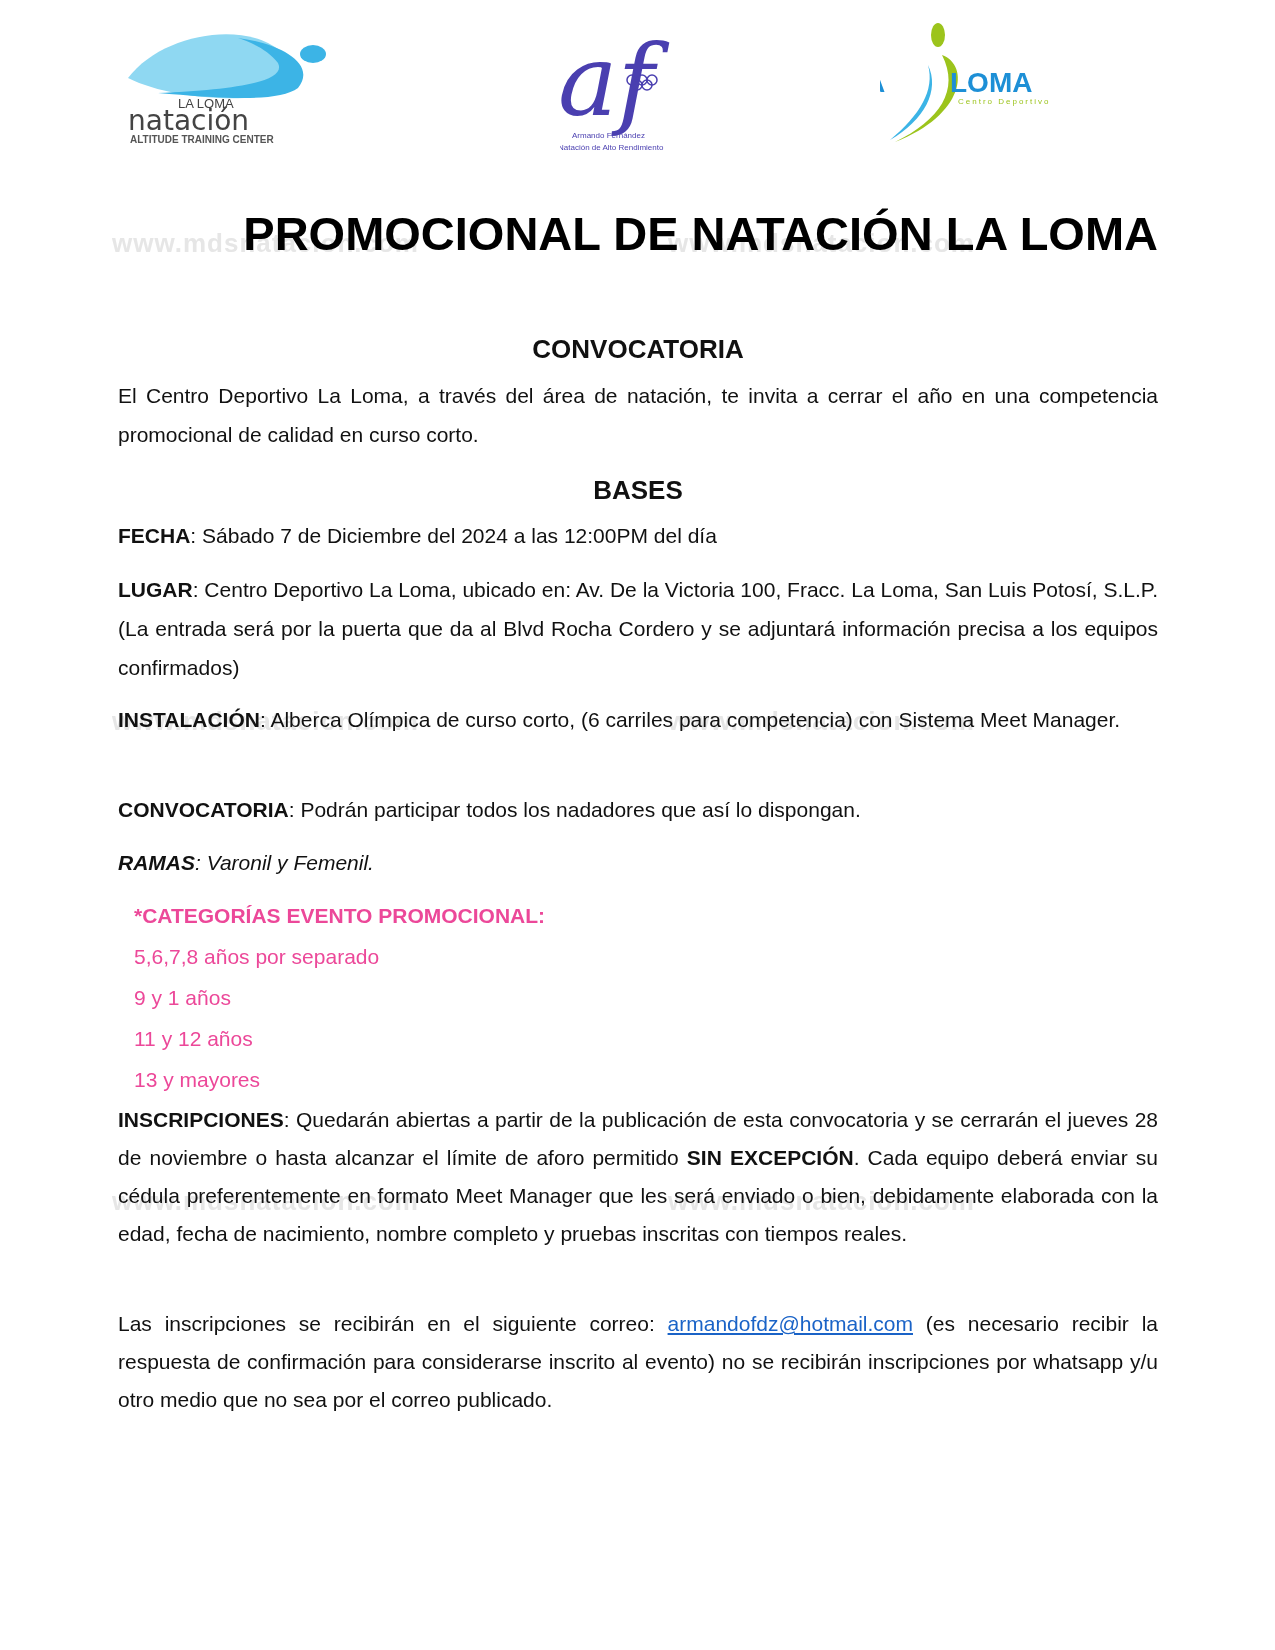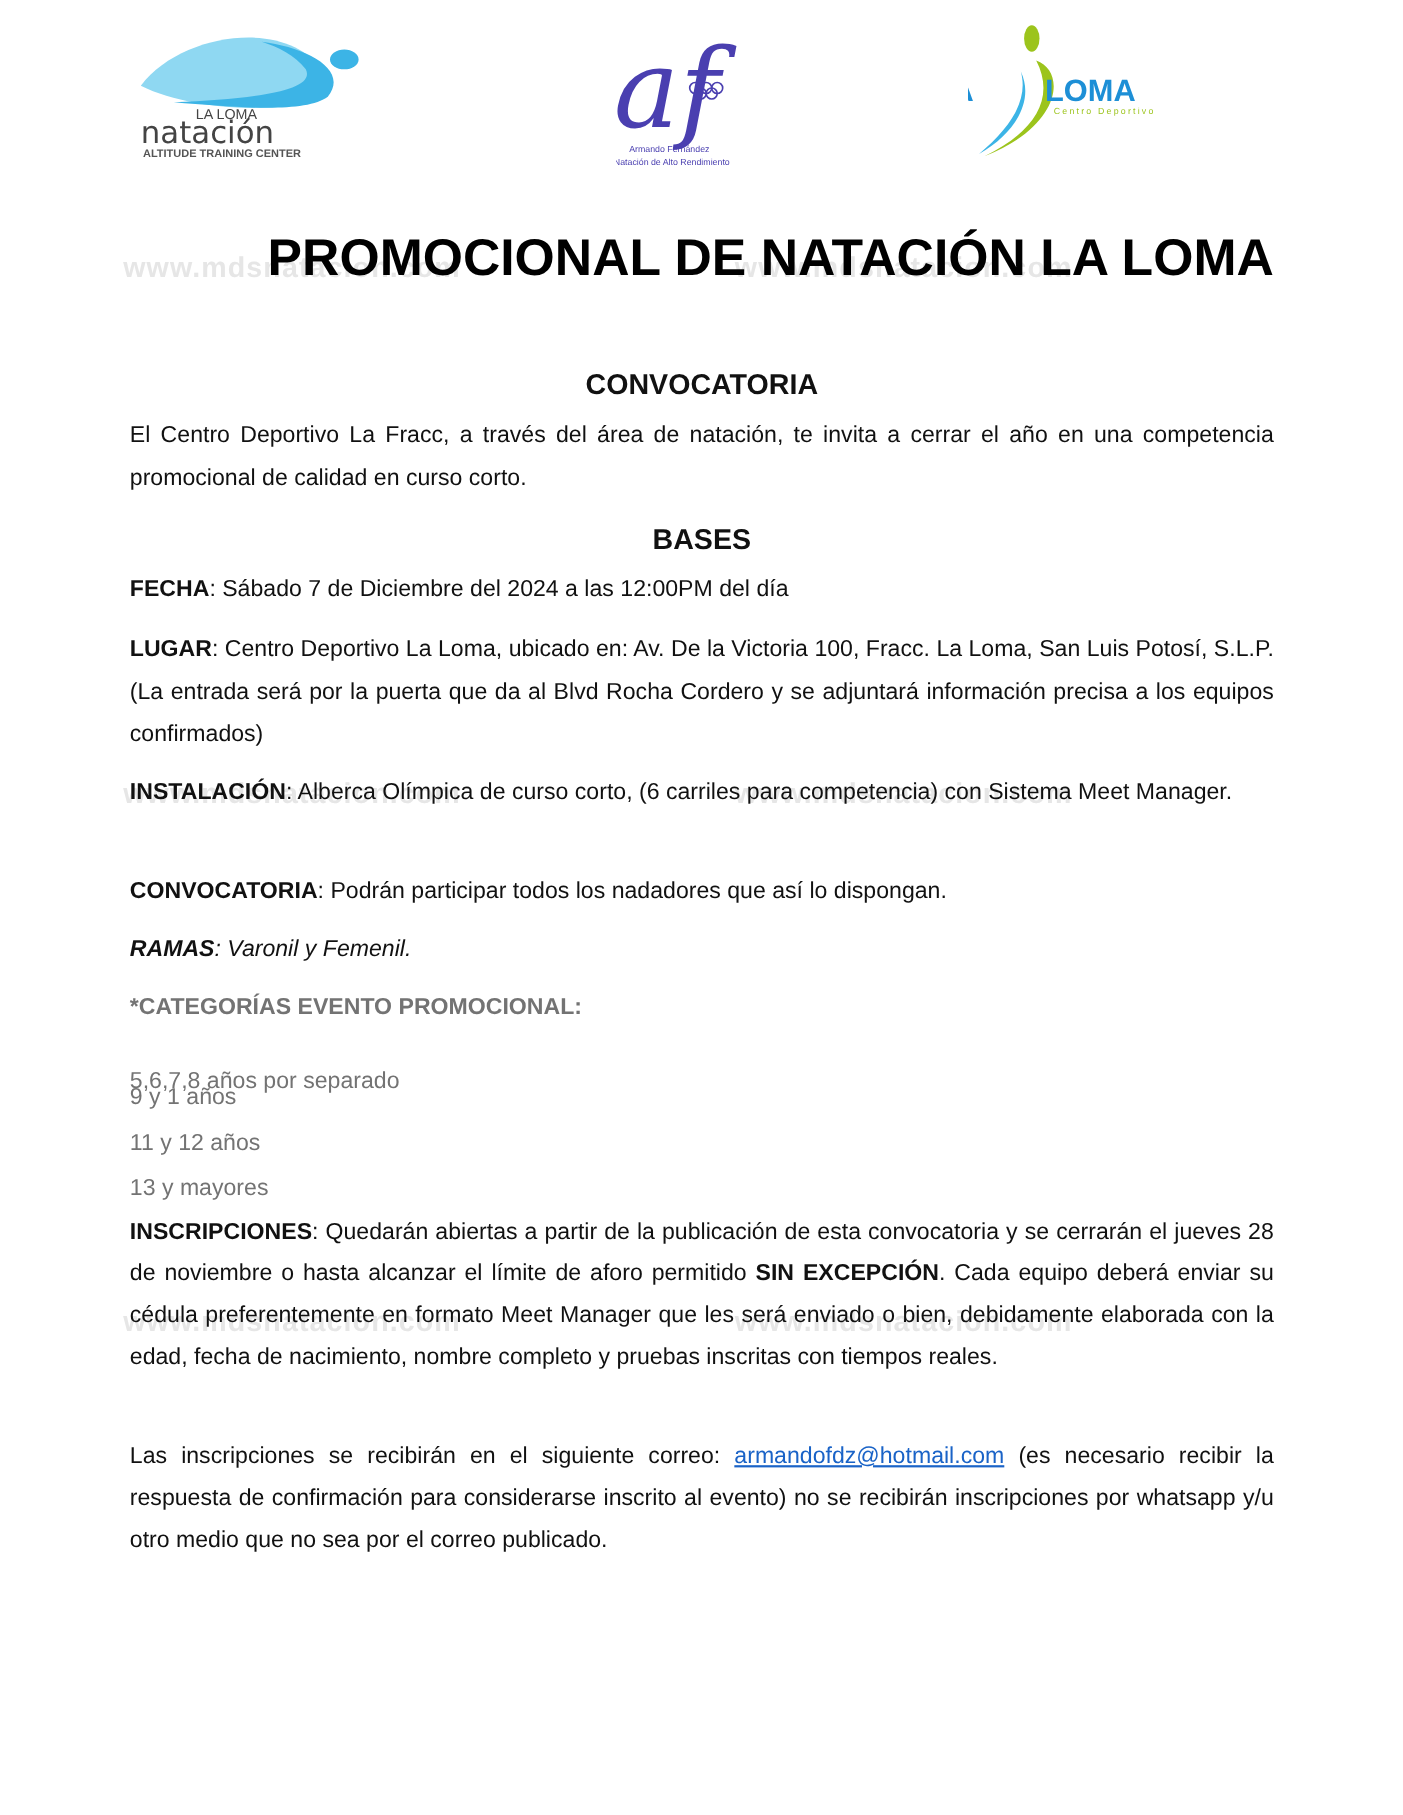--- a/index.html
+++ b/index.html
@@ -13,21 +13,21 @@
   .wm { position: absolute; font-family: "Liberation Sans", sans-serif; font-size: 26px;
         font-weight: bold; color: #e6e6e6; letter-spacing: 1px; white-space: nowrap; z-index: 0; }
   .content { position: absolute; left: 118px; width: 1040px; top: 0; z-index: 1; }
   .title { position: absolute; left: 0; width: 1040px; text-align: right; font-weight: bold;
            font-size: 47px; line-height: 58px; top: 205px; color: #000; }
   .subtitle { position: absolute; left: 0; width: 1040px; text-align: center; font-weight: bold;
               font-size: 26px; color: #111; }
   .para { position: absolute; left: 0; width: 1040px; font-size: 21px; line-height: 39px;
           text-align: justify; color: #111; }
   .para b { font-weight: bold; }
-  .line { position: absolute; left: 0; font-size: 21px; color: #737373; white-space: nowrap; }
+  .line { position: absolute; left: 16px; font-size: 21px; color: #ec4899; white-space: nowrap; }
   a.email { color: #1a63c7; text-decoration: underline; }
 </style>
 </head>
 <body>
 
 <div class="logos">
   <div class="logo logo-natacion">
     <svg width="230" height="130" viewBox="0 0 230 130">
       <path d="M10 60 C 40 20, 110 5, 150 25 C 175 38, 185 55, 175 70 C 150 85, 60 85, 10 60 Z" fill="#8fd8f2"></path>
       <path d="M120 20 C 160 25, 200 45, 180 70 C 160 85, 100 80, 40 75 C 110 72, 170 65, 160 45 C 150 32, 135 25, 120 20 Z" fill="#3cb4e6"></path>
@@ -69,36 +69,36 @@
 <div class="wm" style="left:668px; top:706px;">www.mdsnatacion.com</div>
 <div class="wm" style="left:112px; top:1186px;">www.mdsnatacion.com</div>
 <div class="wm" style="left:668px; top:1186px;">www.mdsnatacion.com</div>
 
 <div class="content">
   <div class="title">
     <div>PROMOCIONAL DE NATACIÓN LA LOMA</div>
   </div>
 
   <div class="subtitle" style="top:334px;">CONVOCATORIA</div>
-  <div class="para" style="top:376px;">El Centro Deportivo La Fracc, a través del área de natación, te invita a cerrar el año en una competencia promocional de calidad en curso corto.</div>
+  <div class="para" style="top:376px;">El Centro Deportivo La Loma, a través del área de natación, te invita a cerrar el año en una competencia promocional de calidad en curso corto.</div>
 
   <div class="subtitle" style="top:475px;">BASES</div>
 
   <div class="para" style="top:516px;"><b>FECHA</b><span>: Sábado 7 de Diciembre del 2024 a las 12:00PM del día</span></div>
 
   <div class="para" style="top:570px;"><b>LUGAR</b><span>: Centro Deportivo La Loma, ubicado en: Av. De la Victoria 100, Fracc. La Loma, San Luis Potosí, S.L.P. (La entrada será por la puerta que da al Blvd Rocha Cordero y se adjuntará información precisa a los equipos confirmados)</span></div>
 
   <div class="para" style="top:700px;"><b>INSTALACIÓN</b><span>: Alberca Olímpica de curso corto, (6 carriles para competencia) con Sistema Meet Manager.</span></div>
 
   <div class="para" style="top:790px;"><b>CONVOCATORIA</b><span>: Podrán participar todos los nadadores que así lo dispongan.</span></div>
 
   <div class="para" style="top:843px;font-style:italic;"><b>RAMAS</b><span>: Varonil y Femenil.</span></div>
 
   <div class="line" style="top:904px; font-weight:bold;">*CATEGORÍAS EVENTO PROMOCIONAL:</div>
-  <div class="line" style="top:945px;margin-top:26px;">5,6,7,8 años por separado</div>
+  <div class="line" style="top:945px;">5,6,7,8 años por separado</div>
   <div class="line" style="top:986px;">9 y 1 años</div>
   <div class="line" style="top:1027px;">11 y 12 años</div>
   <div class="line" style="top:1068px;">13 y mayores</div>
 
   <div class="para" style="top:1101px; line-height:38px;"><b>INSCRIPCIONES</b><span>: Quedarán abiertas a partir de la publicación de esta convocatoria y se cerrarán el jueves 28 de noviembre o hasta alcanzar el límite de aforo permitido </span><b>SIN EXCEPCIÓN</b><span>. Cada equipo deberá enviar su cédula preferentemente en formato Meet Manager que les será enviado o bien, debidamente elaborada con la edad, fecha de nacimiento, nombre completo y pruebas inscritas con tiempos reales.</span></div>
 
   <div class="para" style="top:1305px; line-height:38px;"><span>Las inscripciones se recibirán en el siguiente correo: </span><a class="email" href="mailto:armandofdz@hotmail.com">armandofdz@hotmail.com</a><span> (es necesario recibir la respuesta de confirmación para considerarse inscrito al evento) no se recibirán inscripciones por whatsapp y/u otro medio que no sea por el correo publicado.</span></div>
 </div>
 
 </body></html>

